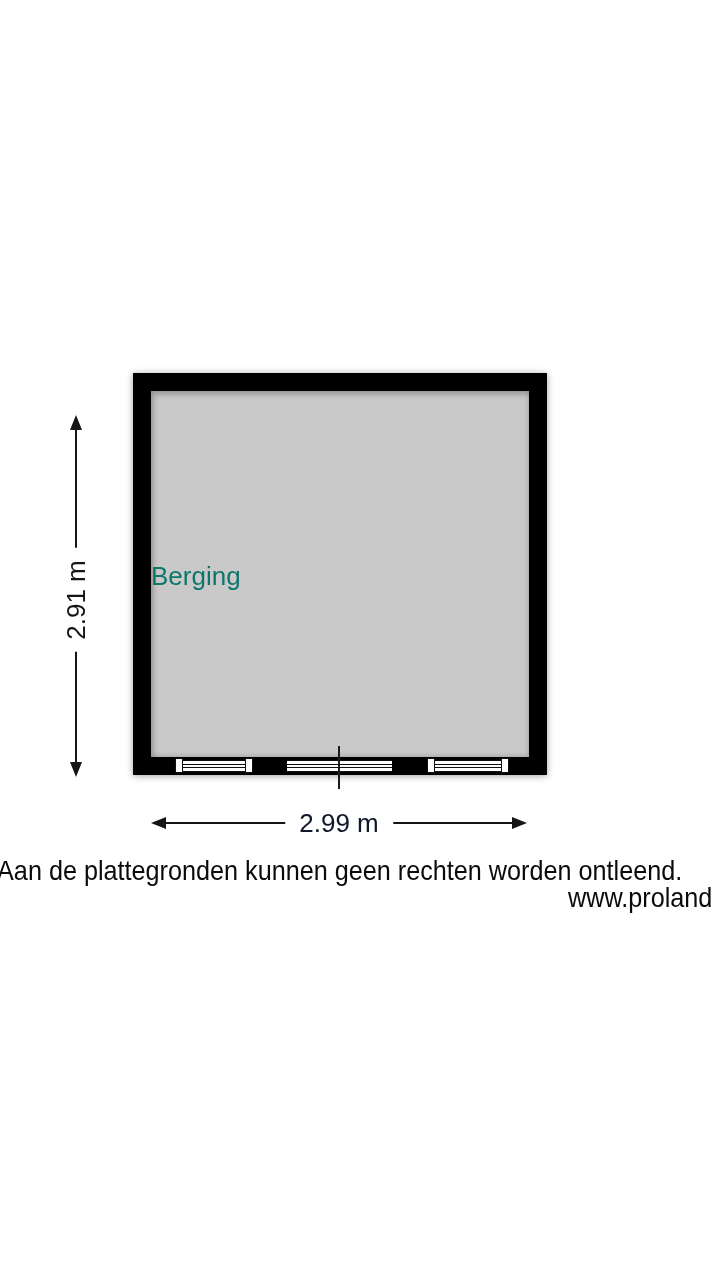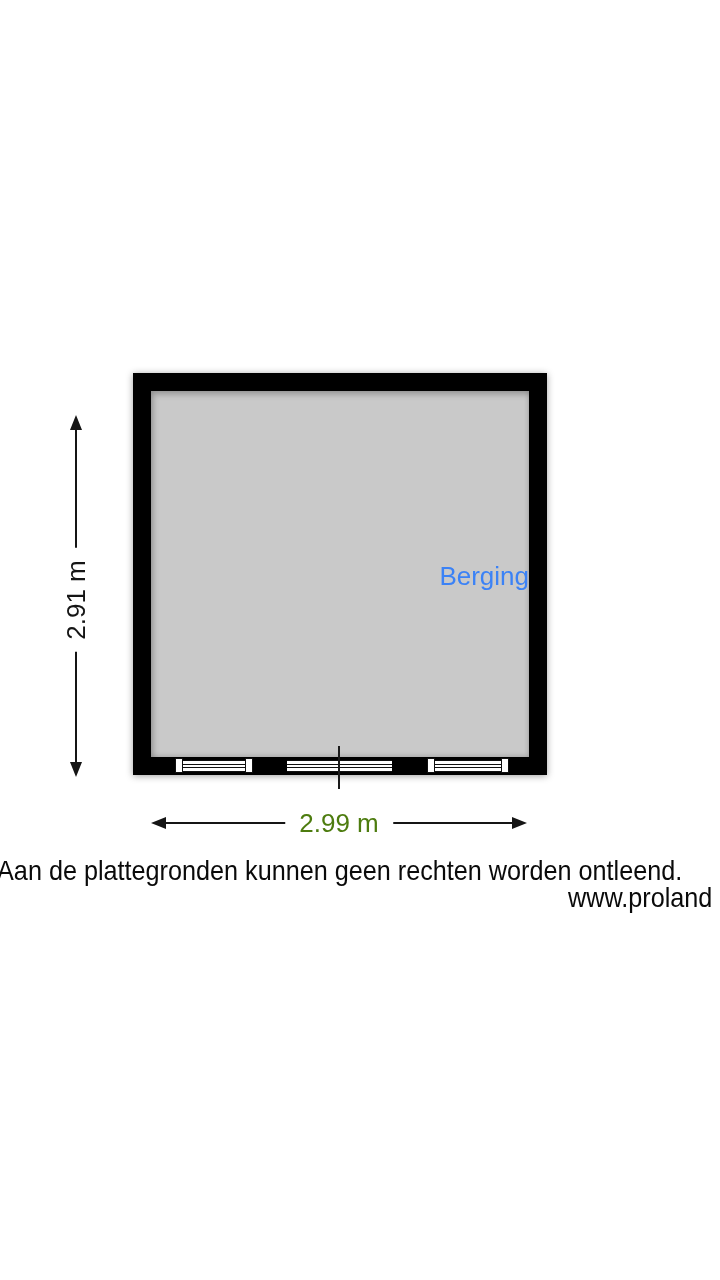--- a/index.html
+++ b/index.html
@@ -14,21 +14,21 @@
     background:var(--wall,#000);
     box-shadow:0 1px 7px rgba(0,0,0,.38);
   }
   .interior{
     position:absolute;left:18px;top:18px;right:18px;bottom:18px;
     background:var(--floor,#c9c9c9);
     box-shadow:inset 2px 3px 6px rgba(0,0,0,.28), inset -1px -2px 4px rgba(0,0,0,.10);
   }
   .room-label{
     position:absolute;left:18px;right:18px;top:189px;
-    text-align:right;font-size:26px;line-height:28px;color:#3b82f6;
+    text-align:left;font-size:26px;line-height:28px;color:#0f766e;
   }
   
   .window{
     position:absolute;top:387px;height:12px;box-sizing:border-box;
     background:#fff;border-top:1.5px solid #101010;border-bottom:1.5px solid #101010;
     display:flex;flex-direction:column;
   }
   .pane{flex:1;background:#fff;border-bottom:1px solid #101010;}
   .pane:last-child{border-bottom:none;}
   .win1{left:50px;width:62px;}
@@ -51,21 +51,21 @@
     position:absolute;left:76px;top:600px;
     transform:translate(-50%,-50%) rotate(-90deg);
     background:#fff;padding:0 12px;font-size:26px;white-space:nowrap;color:#151515;
   }
   .hdim-line{position:absolute;left:165px;top:822px;width:348px;height:2px;background:#151515;}
   .arr-left{left:151px;top:817px;border-top:6px solid transparent;border-bottom:6px solid transparent;border-right:15px solid #151515;}
   .arr-right{left:512px;top:817px;border-top:6px solid transparent;border-bottom:6px solid transparent;border-left:15px solid #151515;}
   .hdim-label{
     position:absolute;left:339px;top:823px;
     transform:translate(-50%,-50%);
-    background:#fff;padding:0 14px;font-size:26px;white-space:nowrap;color:#4d7c0f;
+    background:#fff;padding:0 14px;font-size:26px;white-space:nowrap;color:#0f172a;
   }
   
   .footer{
     position:absolute;left:0;top:857px;width:720px;
     display:flex;flex-direction:column;align-items:flex-end;
     font-size:28px;line-height:27px;color:#0a0a0a;
   }
   .cond{transform:scaleX(0.9);transform-origin:50% 50%;white-space:nowrap;}
 </style>
 </head>

